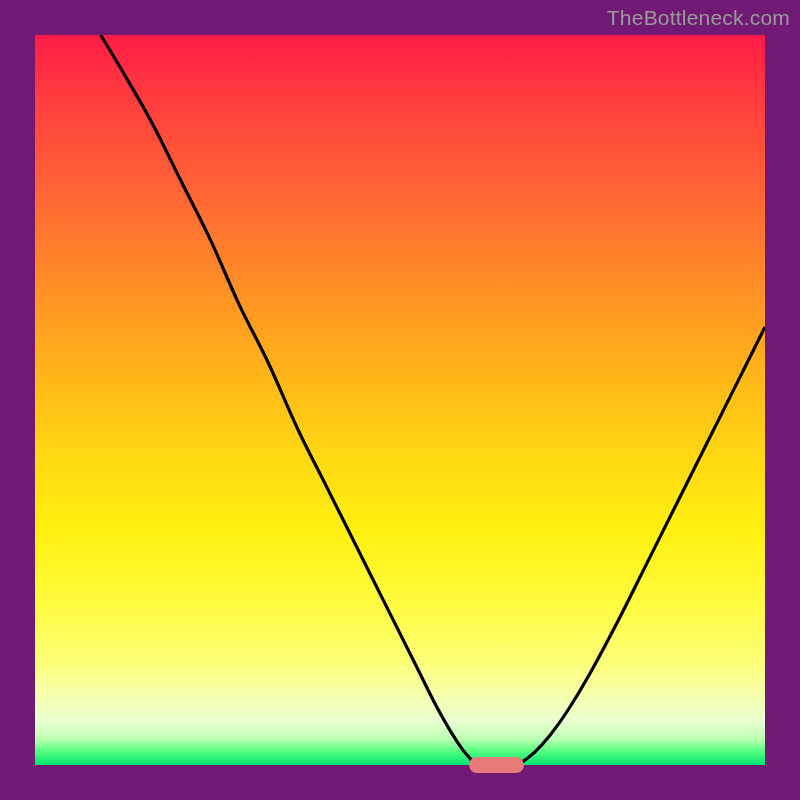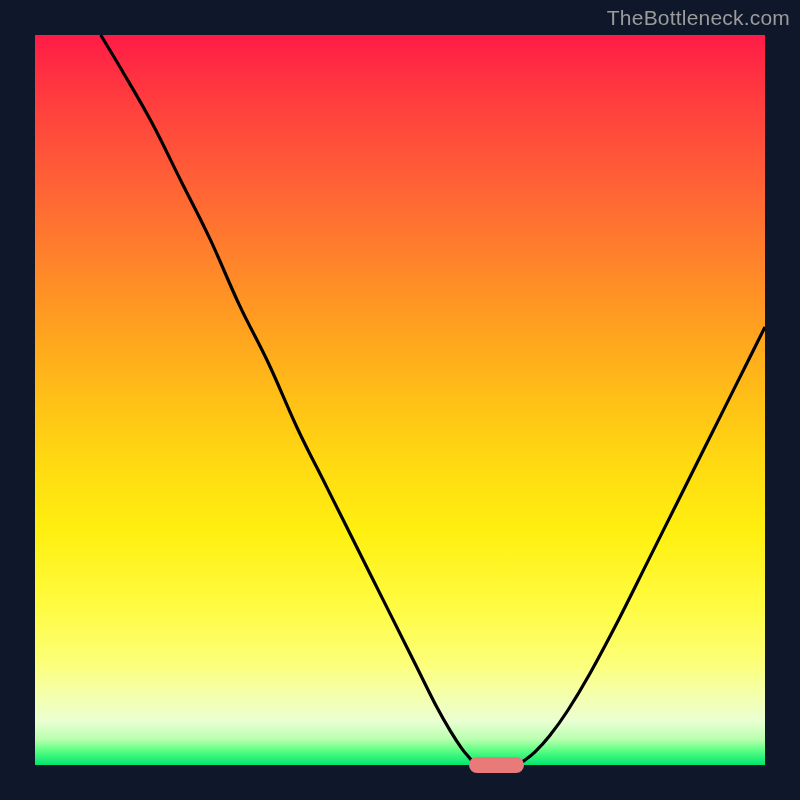--- a/index.html
+++ b/index.html
@@ -8,21 +8,21 @@
     width: 800px;
     height: 800px;
     overflow: hidden;
     background: #000;
     font-family: Arial, Helvetica, sans-serif;
   }
   .container {
     position: relative;
     width: 800px;
     height: 800px;
-    background: #0f172a;
+    background: #701a75;
     text-align: center;
   }
   .plot-area {
     position: absolute;
     left: 35px;
     top: 35px;
     width: 730px;
     height: 730px;
     background: linear-gradient(to bottom,
       #ff1c47 0%,

